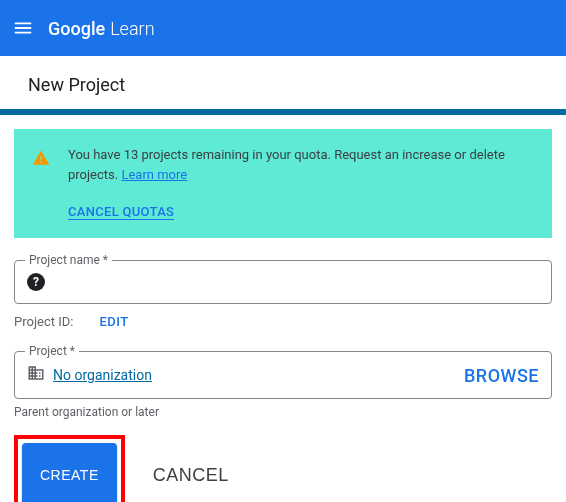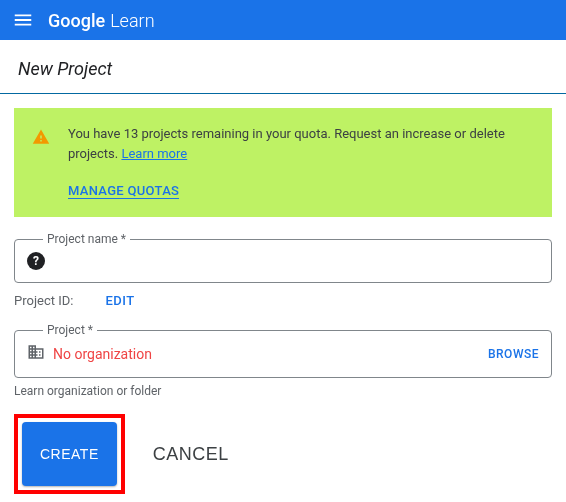--- a/index.html
+++ b/index.html
@@ -1,46 +1,46 @@
 <!DOCTYPE html>
 <html><head>
   <meta charset="utf-8">
   <style>
     * { box-sizing: border-box; margin: 0; padding: 0; }
     body { font-family: 'Google Sans', Roboto, Arial, sans-serif; width: 566px; background: #fff; color: #202124; }
     
-    .header { background: #1a73e8; height: 40px; display: flex; align-items: center; padding: 0 12px; }
+    .header { background: #1a73e8; height: 56px; display: flex; align-items: center; padding: 0 12px; }
     .menu-icon { color: #fff; margin-right: 14px; cursor: pointer; display: flex; }
     .logo { display: flex; align-items: center; color: #fff; font-size: 18px; }
     .logo-google { font-weight: 500; margin-right: 5px; }
     .logo-cloud { font-weight: 300; }
     
-    .page-title-area { padding: 18px 18px 14px; border-bottom: 1px solid #0369a1; font-style: italic; }
+    .page-title-area { padding: 18px 28px 14px; border-bottom: 6px solid #0369a1; }
     .page-title { font-size: 18px; font-weight: 400; color: #202124; }
     
     .content { padding: 14px; }
     
-    .quota-box { background: #bef264; padding: 16px 16px 18px 18px; display: flex; gap: 18px; }
+    .quota-box { background: #5eead4; padding: 16px 16px 18px 18px; display: flex; gap: 18px; }
     .warn-icon { color: #f29900; flex-shrink: 0; margin-top: 4px; }
     .quota-text { font-size: 13px; line-height: 1.5; color: #3c4043; }
     .link { color: #1a73e8; text-decoration: underline; cursor: pointer; }
     .manage-link { display: inline-block; margin-top: 20px; color: #1a73e8; font-weight: 500; font-size: 13px; text-decoration: none; border-bottom: 1px solid #1a73e8; letter-spacing: 0.3px; }
     
     .field-group { margin-top: 22px; position: relative; }
     .field-border { border: 1px solid #80868b; border-radius: 4px; padding: 12px 12px; position: relative; display: flex; align-items: center; }
-    .field-label { position: absolute; top: -8px; left: 28px; background: #fff; padding: 0 4px; font-size: 12px; color: #5f6368; }
+    .field-label { position: absolute; top: -8px; left: 10px; background: #fff; padding: 0 4px; font-size: 12px; color: #5f6368; }
     .field-input { border: none; outline: none; font-size: 14px; width: 100%; background: transparent; color: #202124; }
     .help-icon { width: 18px; height: 18px; background: #202124; border-radius: 50%; color: #fff; display: flex; align-items: center; justify-content: center; font-size: 12px; font-weight: bold; flex-shrink: 0; cursor: pointer; }
     
-    .project-id-row { margin-top: 10px; font-size: 13px; color: #5f6368; display: flex; align-items: center; gap: 10px; flex-wrap: wrap; }
+    .project-id-row { margin-top: 10px; font-size: 13px; color: #5f6368; display: flex; align-items: center; gap: 4px; flex-wrap: wrap; }
     .edit-link { color: #1a73e8; font-weight: 500; letter-spacing: 0.5px; margin-left: 22px; cursor: pointer; }
     
     .loc-icon { color: #5f6368; margin-right: 8px; flex-shrink: 0; }
-    .browse-link { color: #1a73e8; font-weight: 500; letter-spacing: 0.5px; font-size: 12px; cursor: pointer; margin-left: 14px; }
-    .loc-value { flex: 1; font-size: 14px; color: #ef4444; }
+    .browse-link { color: #1a73e8; font-weight: 500; letter-spacing: 0.5px; font-size: 18px; cursor: pointer; margin-left: 14px; }
+    .loc-value { flex: 1; font-size: 14px; color: #0369a1; text-decoration: underline; }
     .helper-text { font-size: 12px; color: #5f6368; margin-top: 6px; }
     
     .actions { margin-top: 16px; display: flex; align-items: center; gap: 10px; }
     .create-wrap { border: 4px solid #ff0000; padding: 4px; display: inline-block; }
     .btn-create { background: #1a73e8; color: #fff; border: none; padding: 24px 18px; font-size: 14px; font-weight: 500; letter-spacing: 0.5px; border-radius: 4px; cursor: pointer; box-shadow: 0 1px 2px rgba(0,0,0,0.3); }
     .btn-cancel { background: transparent; border: none; color: #3c4043; padding: 9px 18px; font-size: 18px; font-weight: 500; letter-spacing: 0.5px; cursor: pointer; }
   </style>
 </head>
 <body>
 
@@ -64,21 +64,21 @@
   <div class="quota-box">
     <span class="warn-icon">
       <svg width="18" height="18" viewBox="0 0 24 24" fill="#f29900">
           <path d="M1 21h22L12 2 1 21zm12-3h-2v-2h2v2zm0-4h-2v-4h2v4z"></path>
         </svg>
     </span>
     <div>
       <div class="quota-text">
         <span>You have 13 projects remaining in your quota. Request an increase or delete projects. </span><a class="link">Learn more</a>
       </div>
-      <a class="manage-link">MANAGE QUOTAS</a>
+      <a class="manage-link">CANCEL QUOTAS</a>
     </div>
   </div>
 
   <div class="field-group">
     <div class="field-border">
       <span class="field-label">Project name *</span>
       <span class="help-icon">?</span>
     </div>
   </div>
 
@@ -91,21 +91,21 @@
     <div class="field-border">
       <span class="field-label">Project *</span>
       <span class="loc-icon">
         <svg width="18" height="18" viewBox="0 0 24 24" fill="#5f6368">
             <path d="M12 7V3H2v18h20V7H12zM6 19H4v-2h2v2zm0-4H4v-2h2v2zm0-4H4V9h2v2zm0-4H4V5h2v2zm4 12H8v-2h2v2zm0-4H8v-2h2v2zm0-4H8V9h2v2zm0-4H8V5h2v2zm10 12h-8v-2h2v-2h-2v-2h2v-2h-2V9h8v10zm-2-8h-2v2h2v-2zm0 4h-2v2h2v-2z"></path>
           </svg>
       </span>
       <span class="loc-value">No organization</span>
       <span class="browse-link">BROWSE</span>
     </div>
-    <div class="helper-text">Learn organization or folder</div>
+    <div class="helper-text">Parent organization or later</div>
   </div>
 
   <div class="actions">
     <span class="create-wrap">
       <button class="btn-create">CREATE</button>
     </span>
     <button class="btn-cancel">CANCEL</button>
   </div>
 </div>
 

